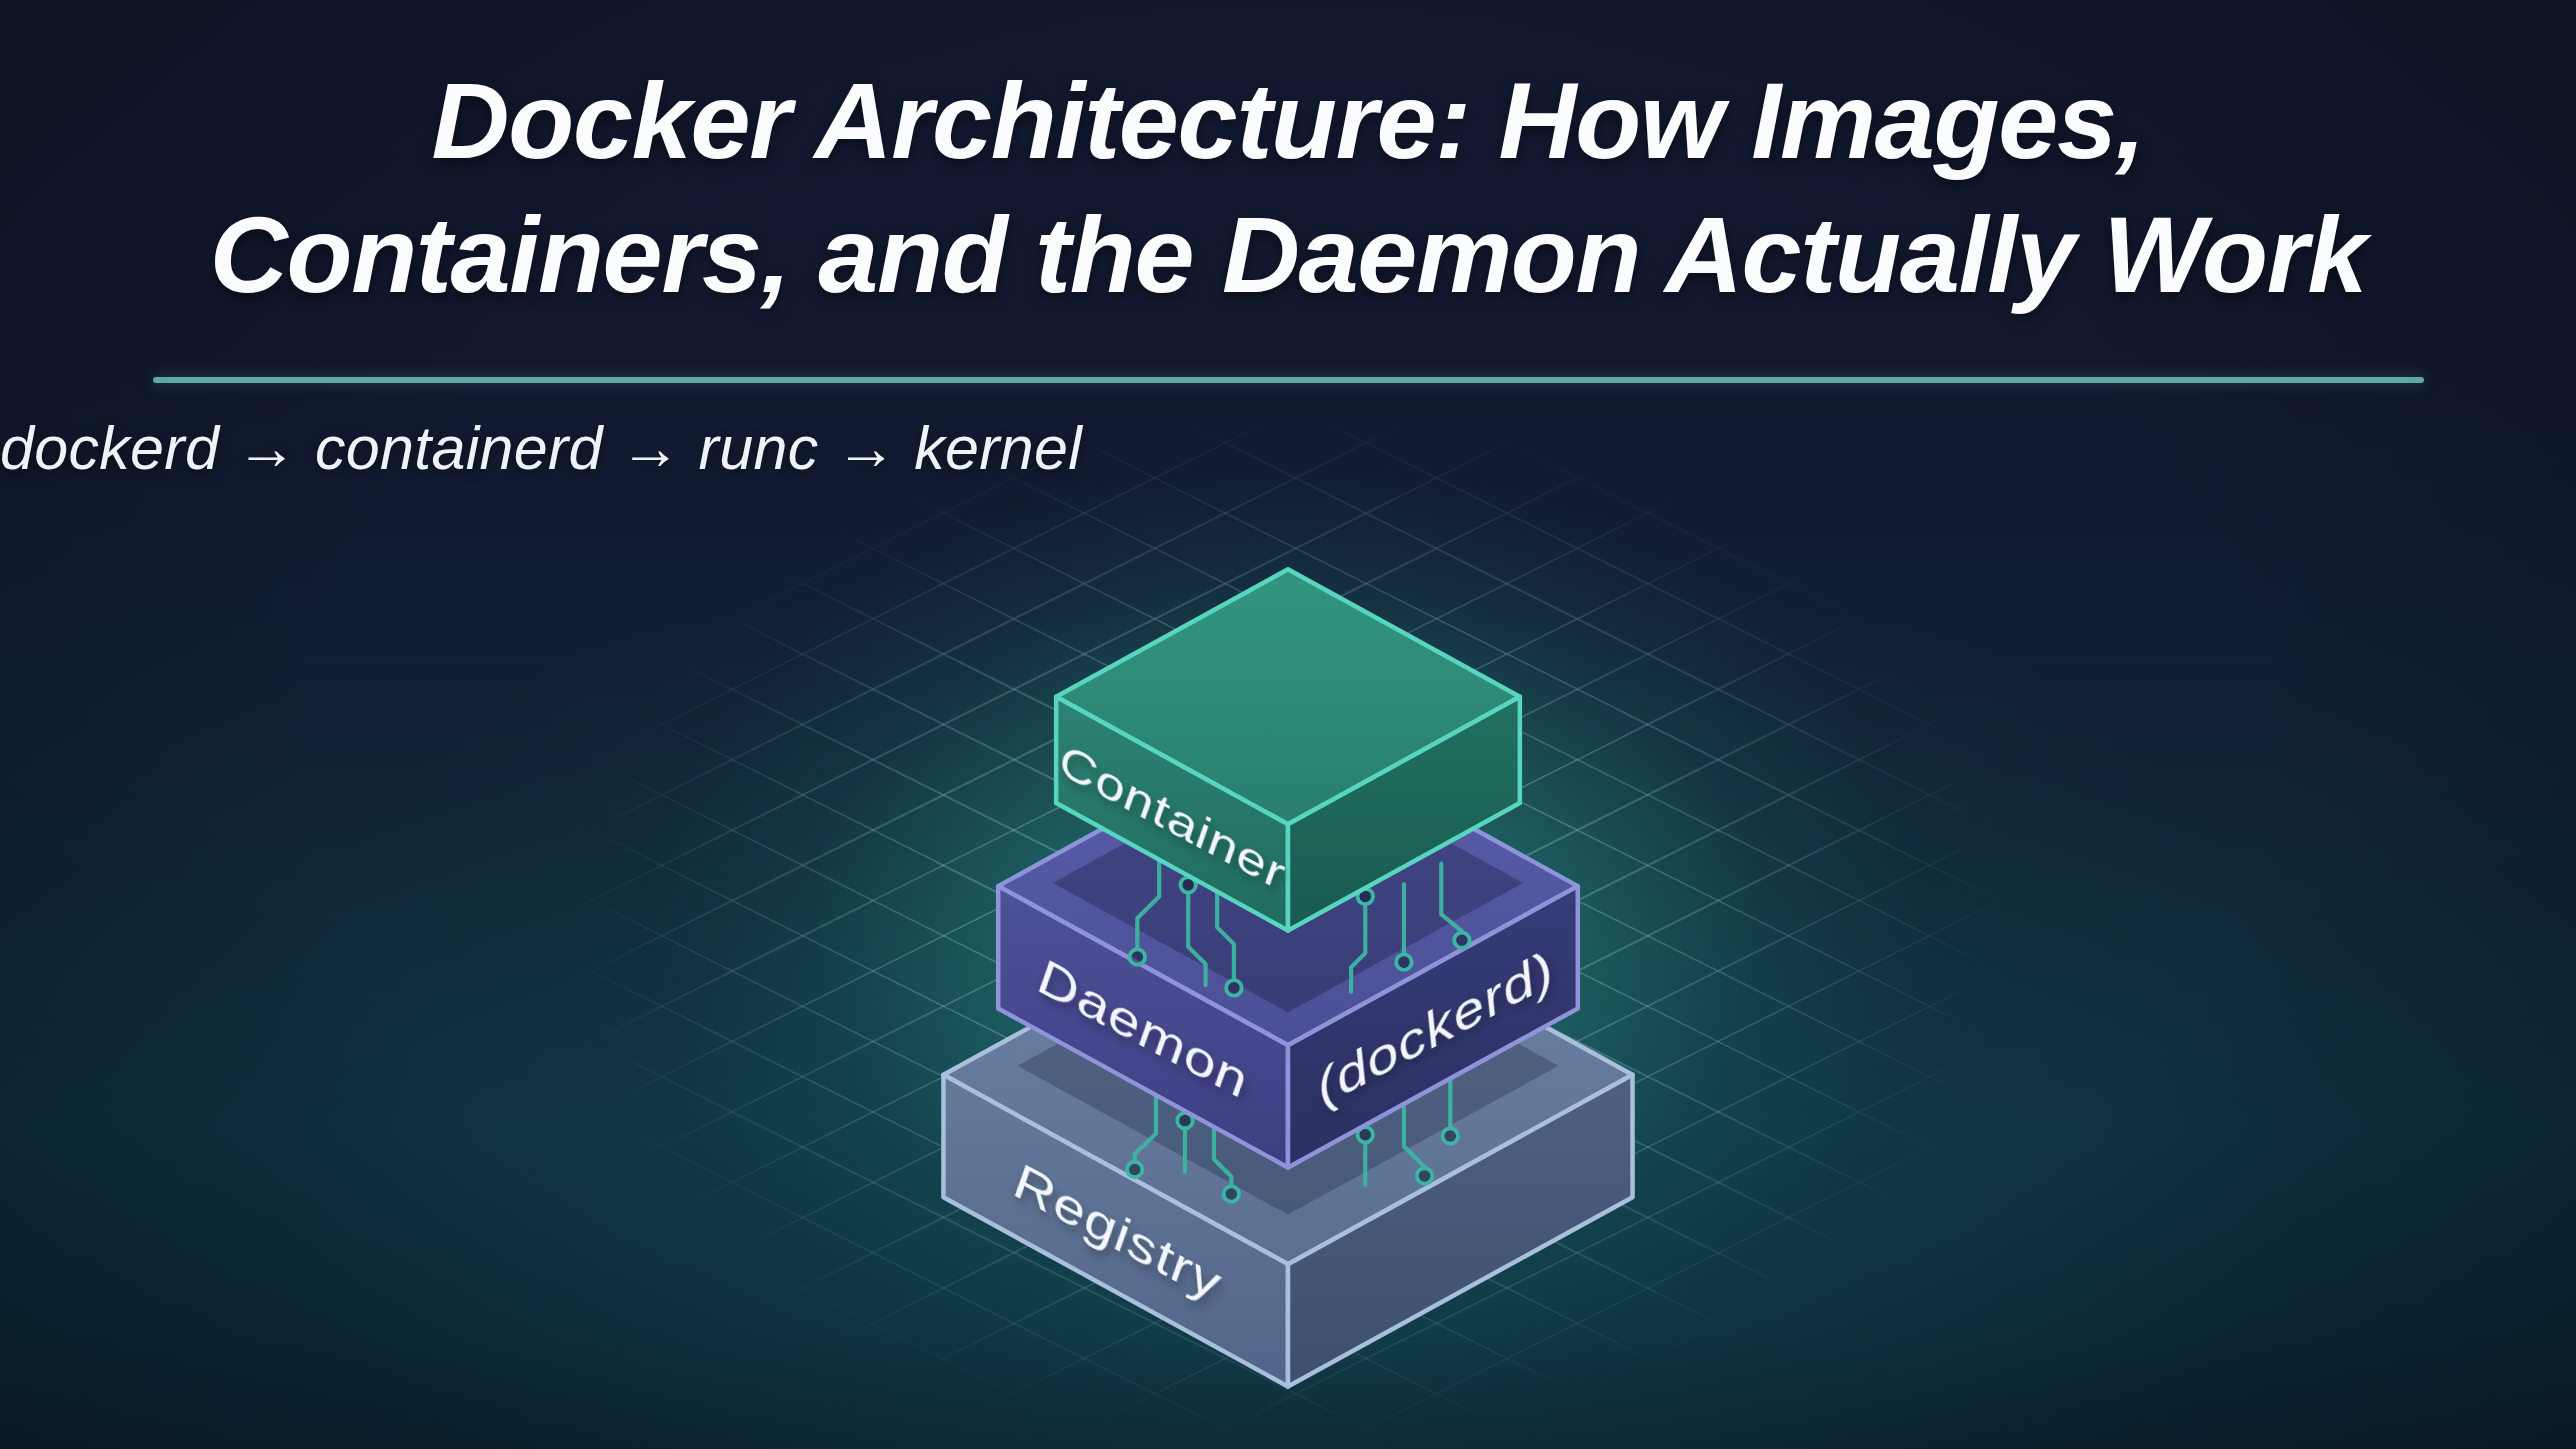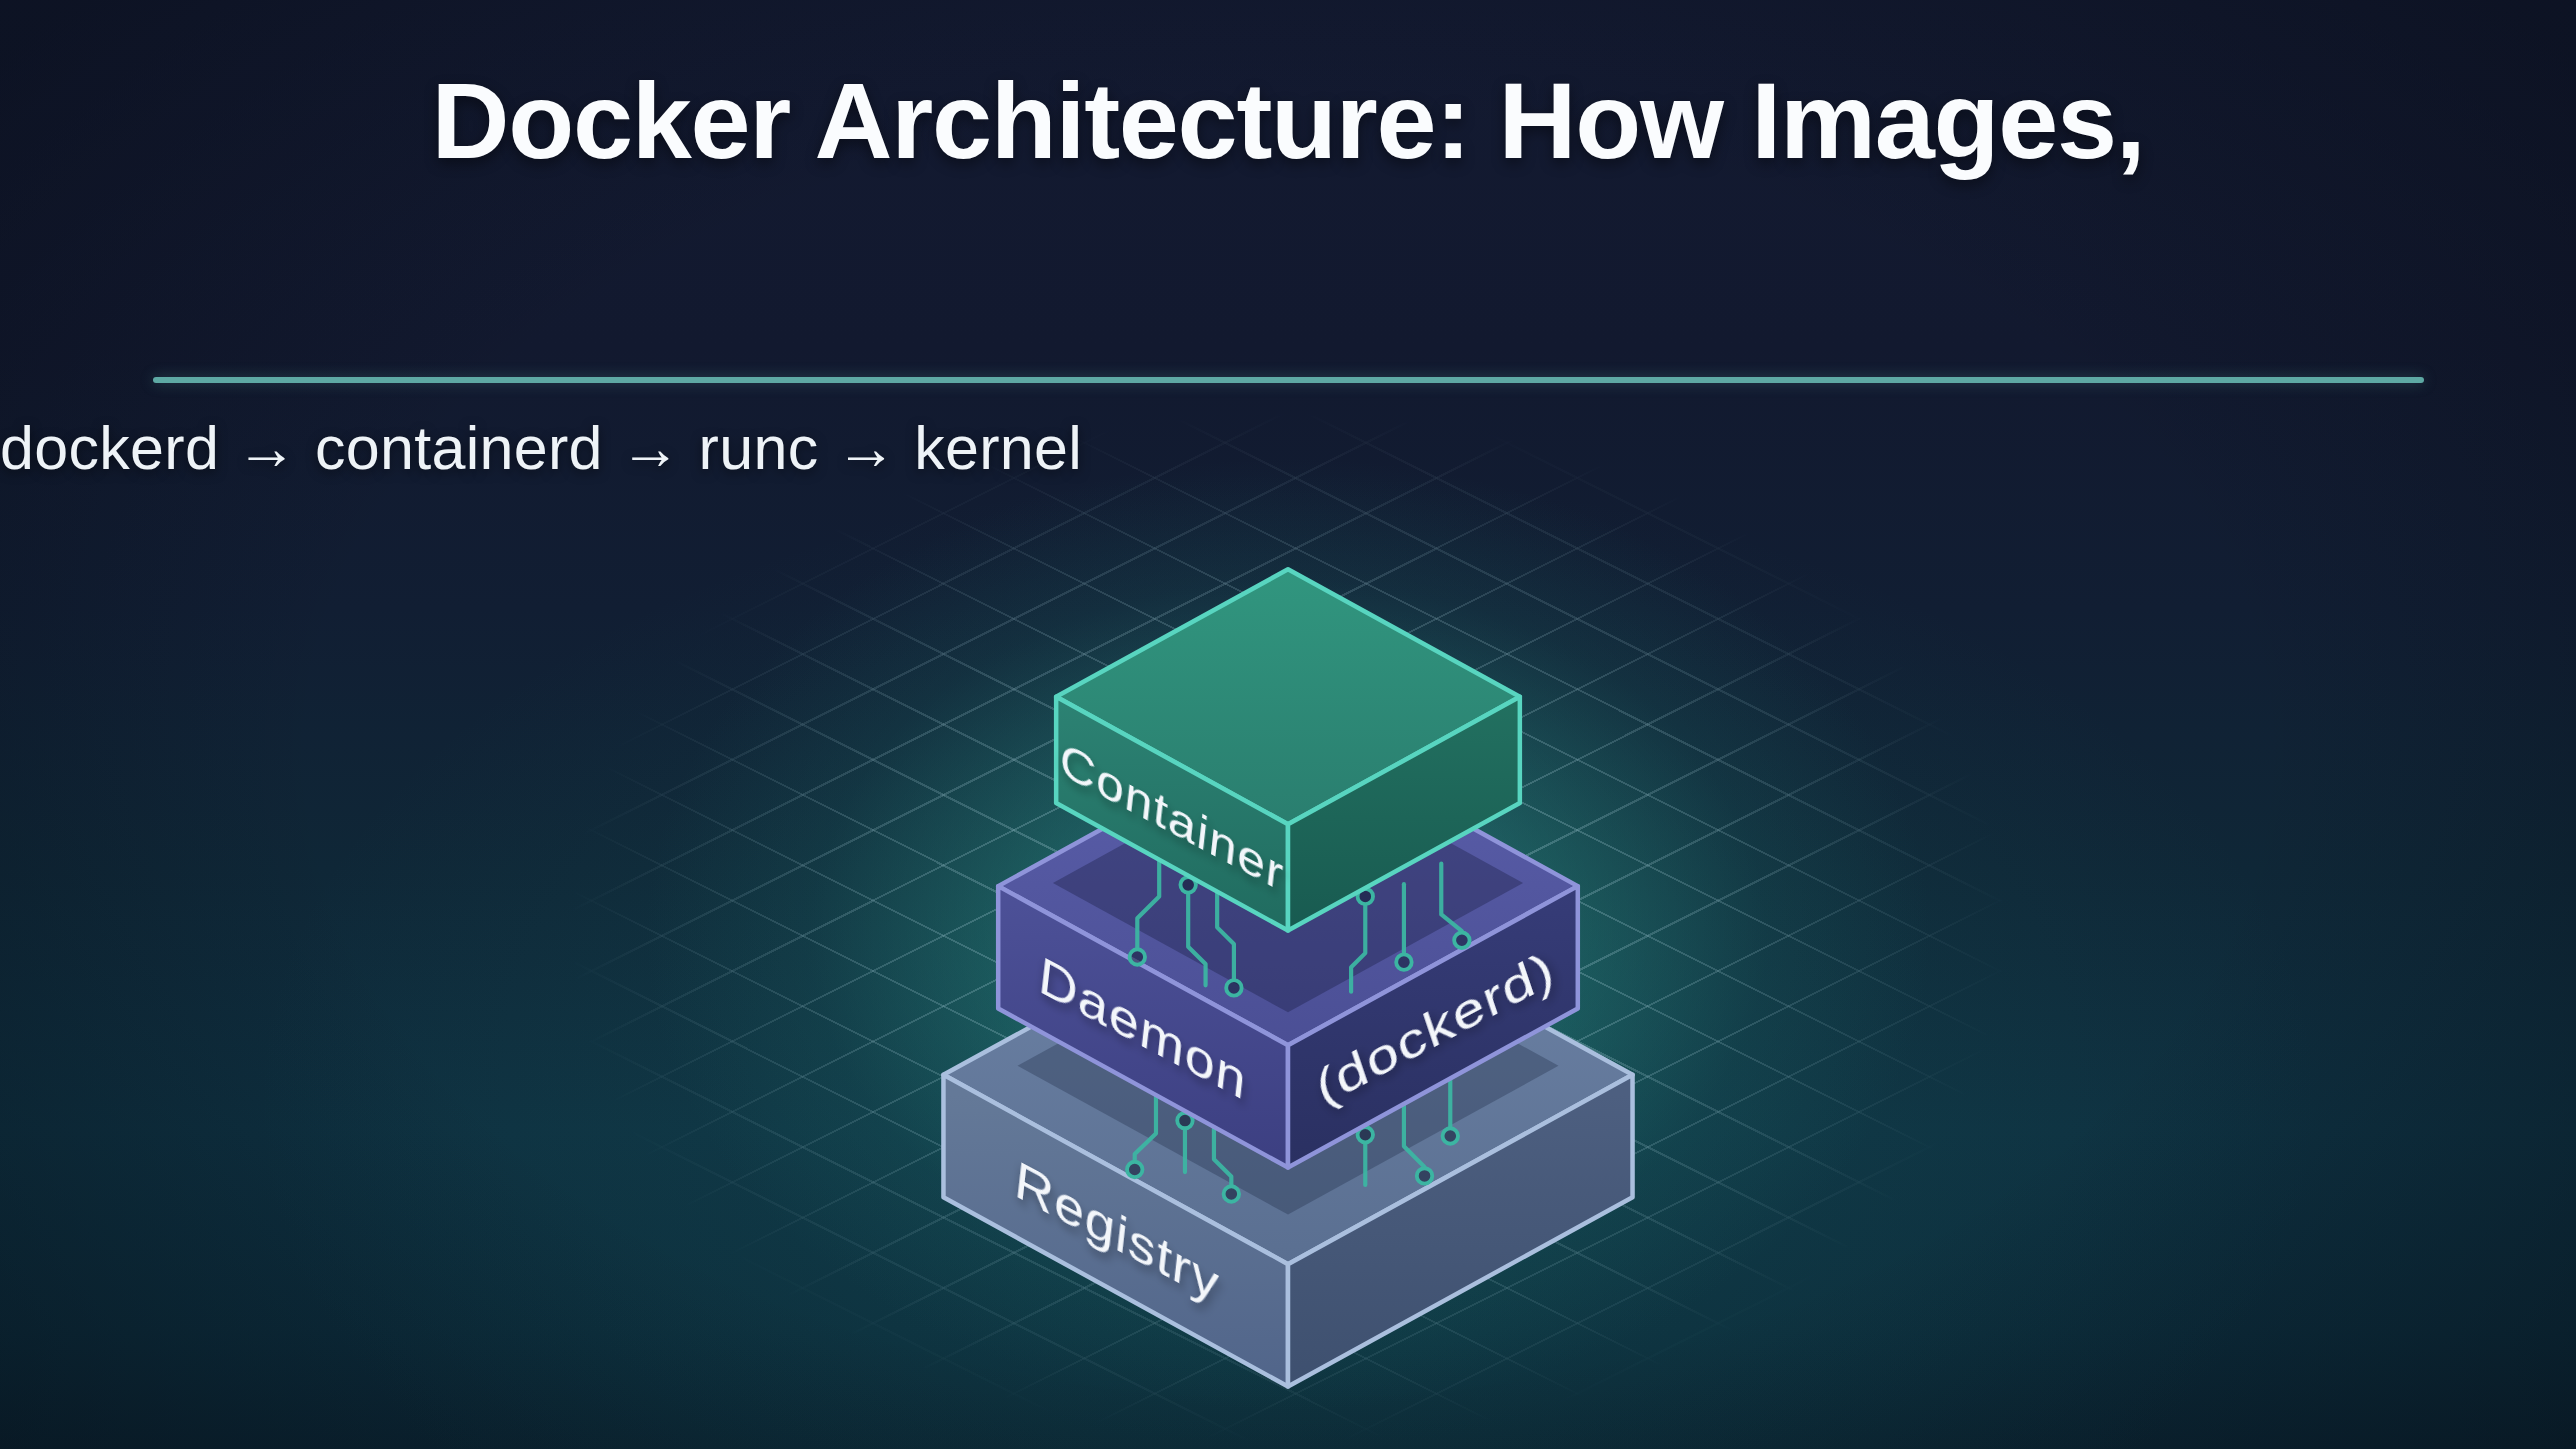--- a/index.html
+++ b/index.html
@@ -1,20 +1,21 @@
 <!DOCTYPE html>
 <html style="font-size:10.3px"><head>
 <meta charset="utf-8">
 <style>
   html,body{margin:0;padding:0;background:#0b1322;}
   .stage{
     position:relative;
     width:2576px;height:1449px;
     overflow:hidden;
     font-family:"Liberation Sans","DejaVu Sans",sans-serif;
+    font-style:italic;
   }
   .layer{position:absolute;inset:0;}
   
   .bg-base{
     background:linear-gradient(180deg,
       #131a31 0%, #12192f 24%, #111e33 42%,
       #0f2737 60%, #0e3040 78%, #0c2c3b 92%, #0b2533 100%);
   }
   
   .bg-glow{
@@ -80,20 +81,21 @@
 <div class="stage">
 
   <div class="layer bg-base"></div>
   <div class="layer bg-glow"></div>
   <div class="layer bg-grid"></div>
   <div class="layer bg-vignette"></div>
 
   <header>
     <h1 class="title">
       <span class="line">Docker Architecture: How Images,</span>
+      <span class="line">Containers, and the Daemon Actually Work</span>
     </h1>
     <div class="divider"></div>
     <p class="subtitle">dockerd → containerd → runc → kernel</p>
   </header>
 
   <svg class="stack" viewBox="0 0 4000 2250" xmlns="http://www.w3.org/2000/svg">
     <defs>
       <linearGradient id="gTopR" gradientUnits="userSpaceOnUse" x1="2000" y1="1375" x2="2000" y2="1963">
         <stop offset="0" stop-color="#6e84a7"></stop>
           <stop offset="1" stop-color="#5a6f91"></stop>

